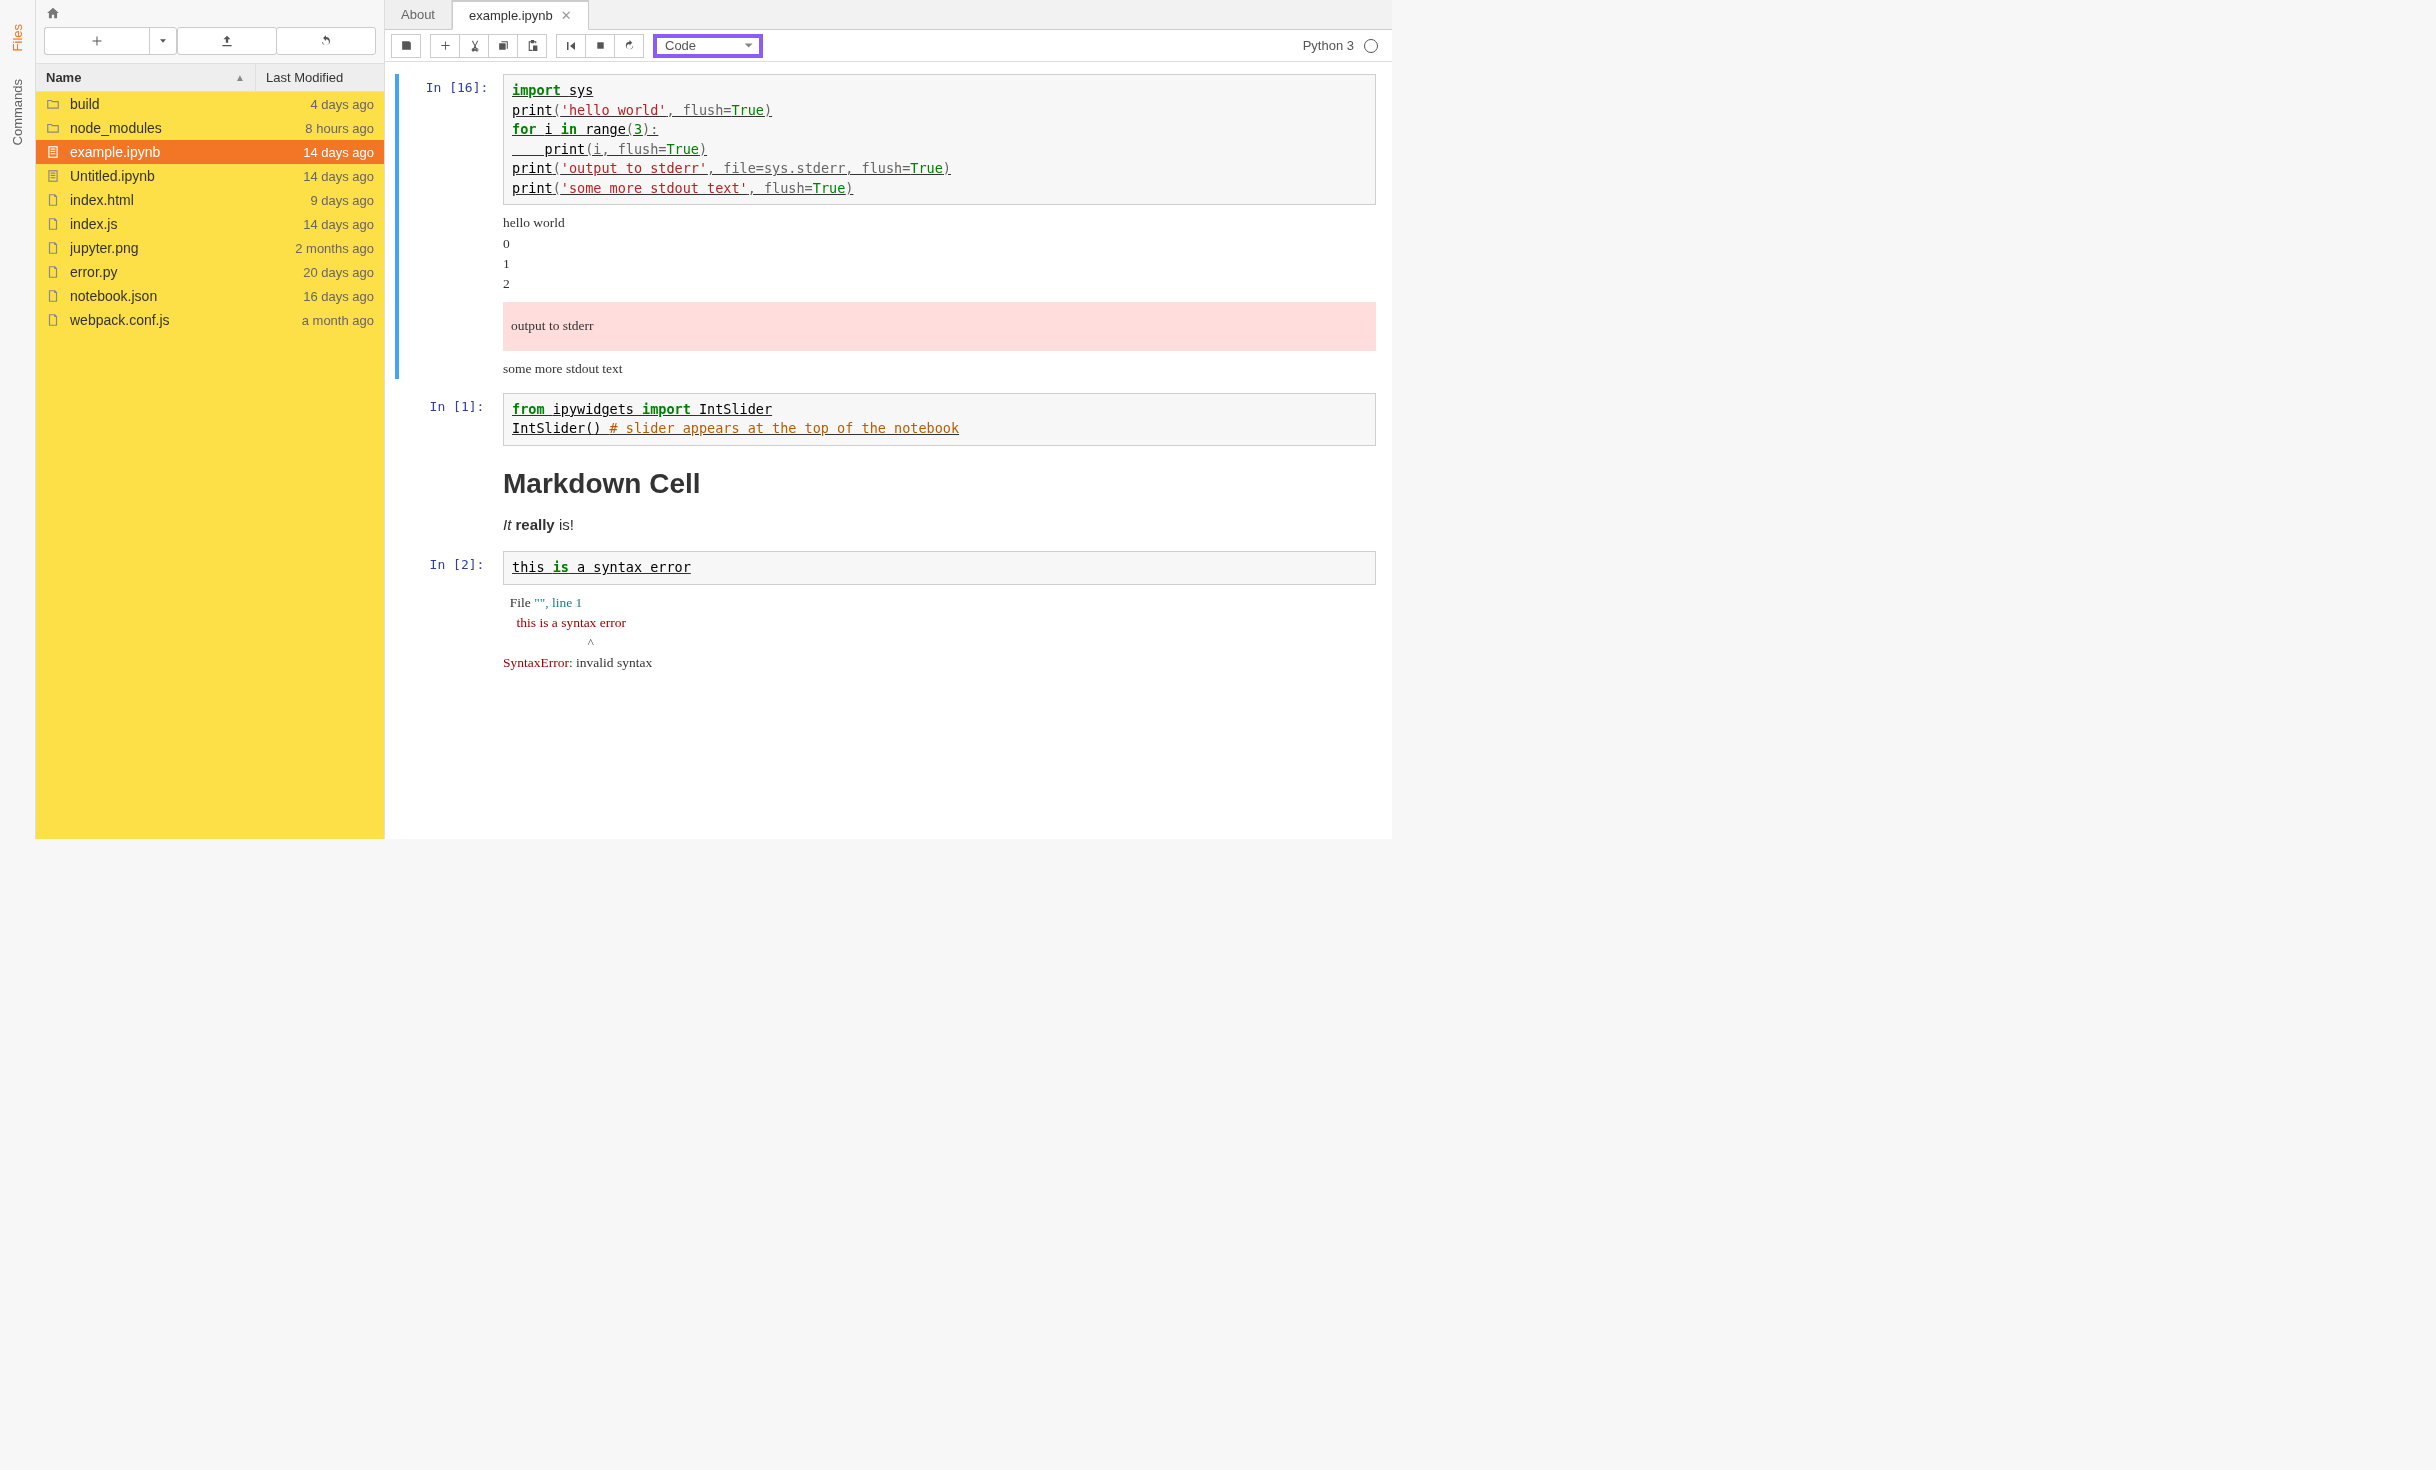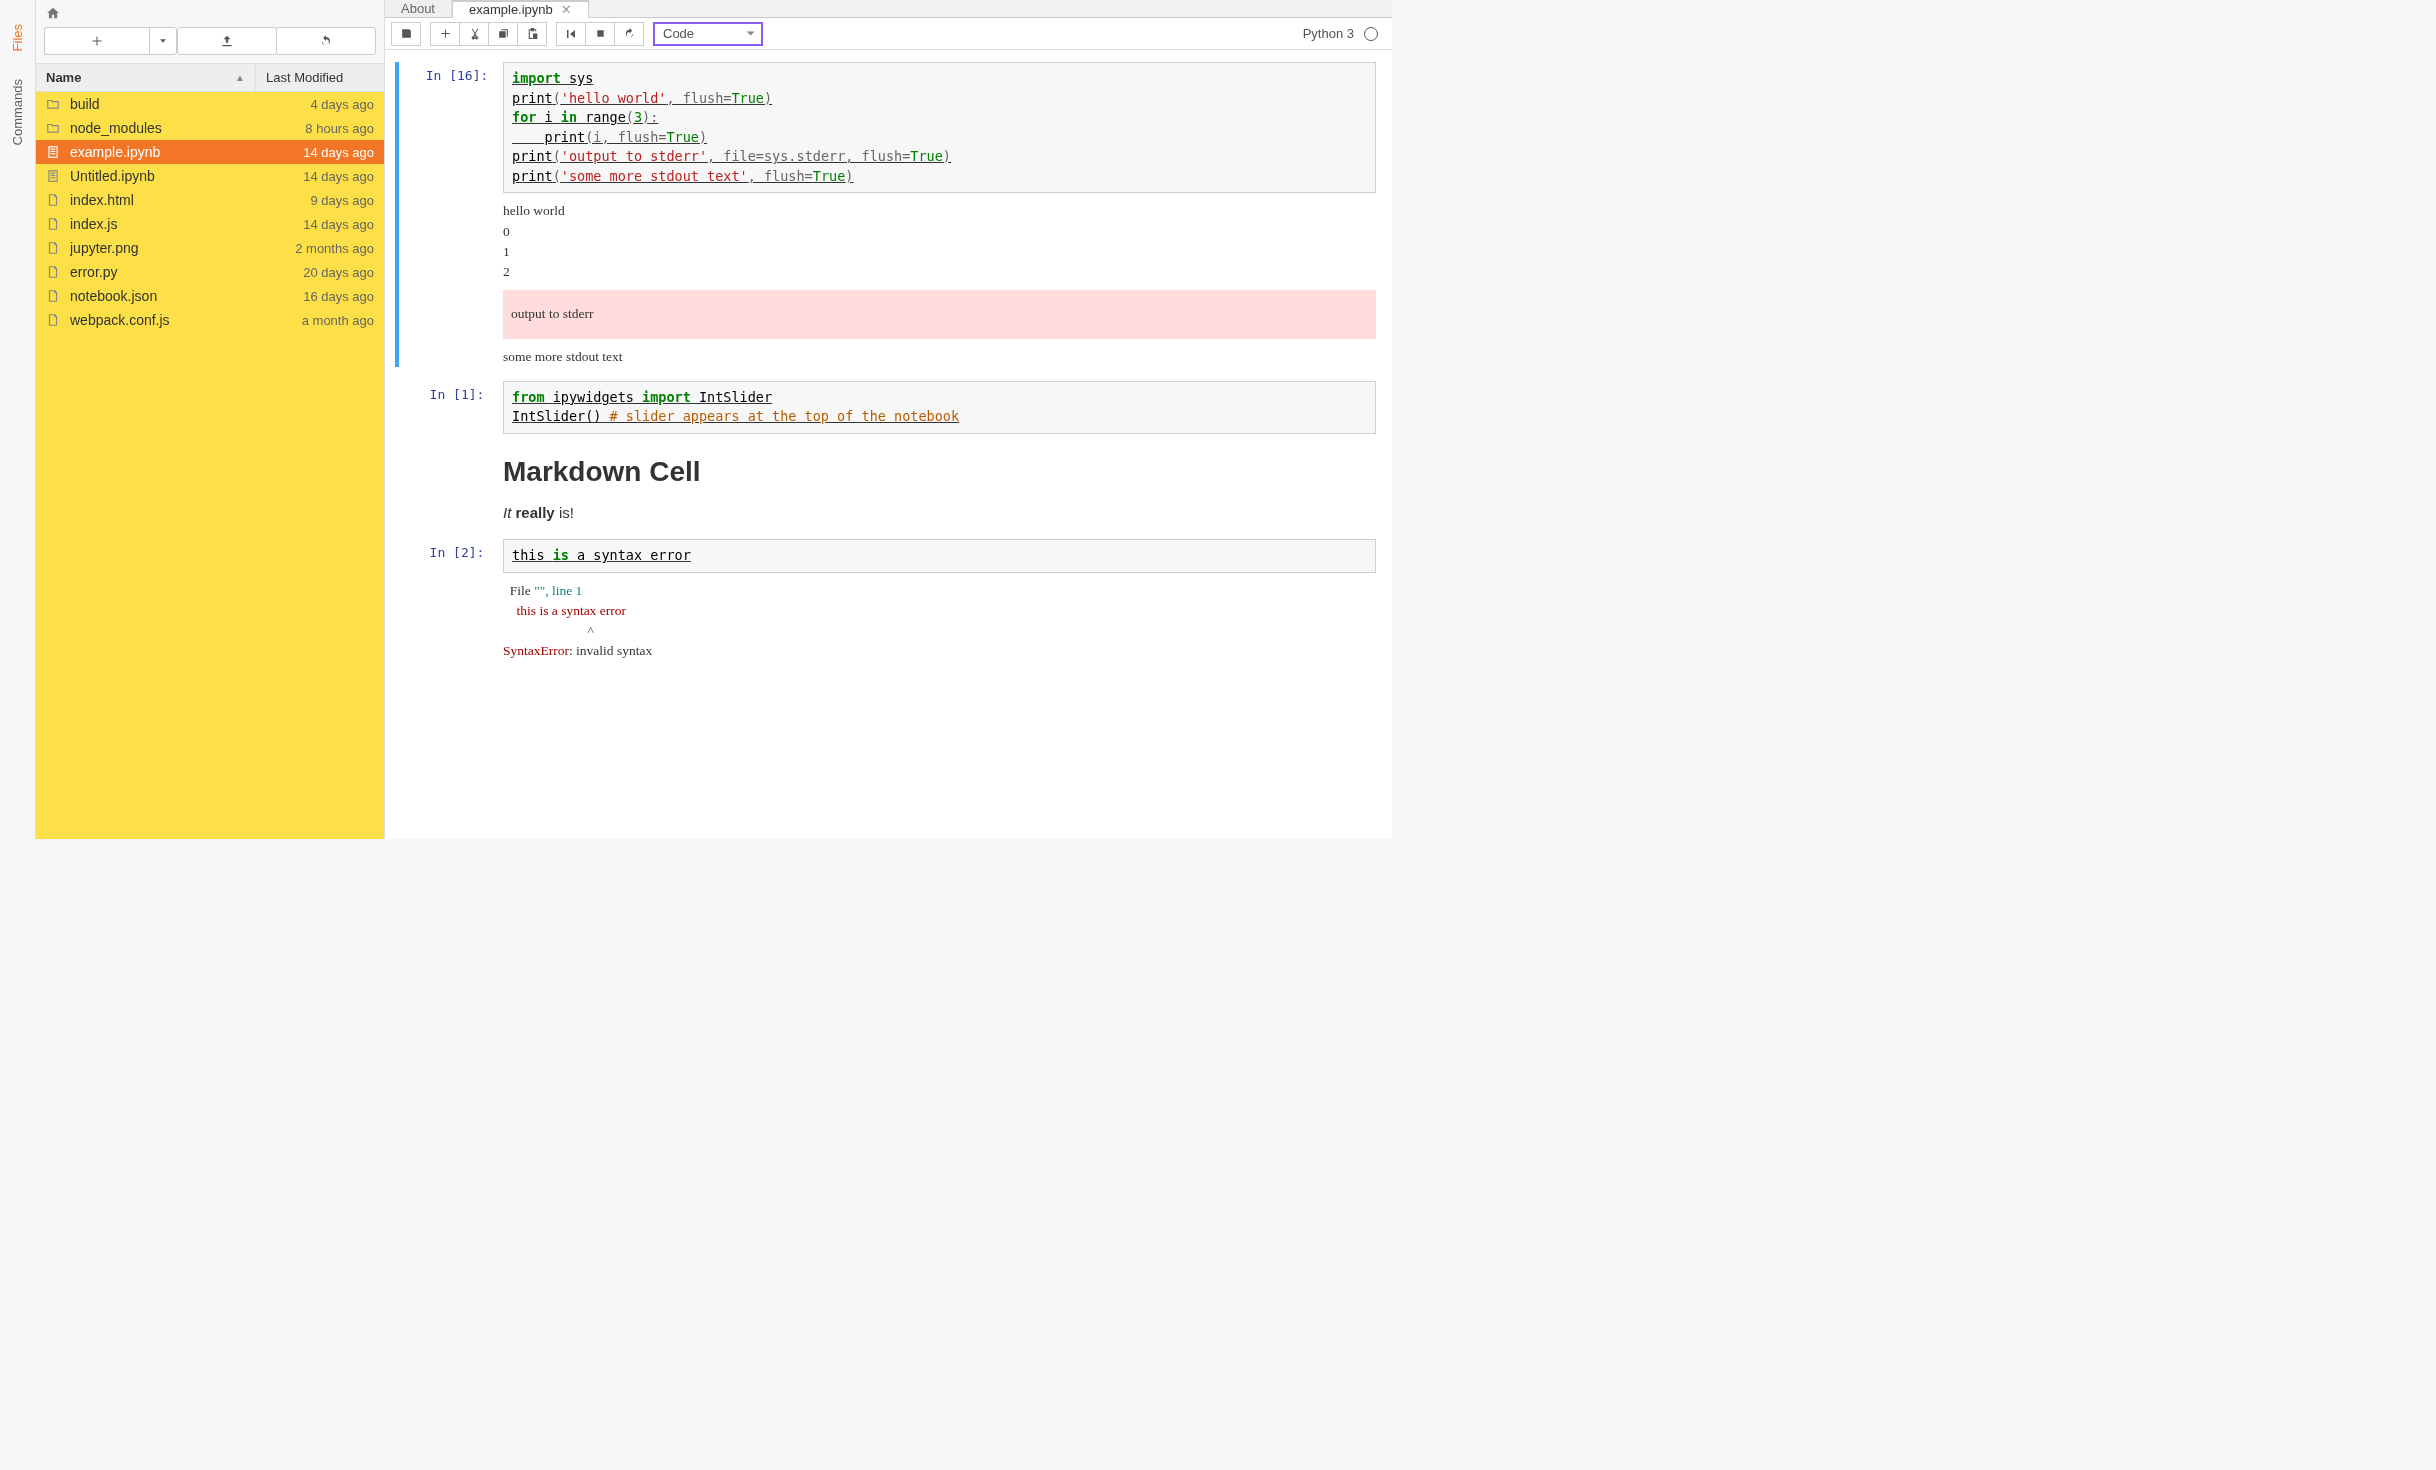--- a/index.html
+++ b/index.html
@@ -91,21 +91,21 @@
 
   
   .main {
     flex: 1;
     display: flex;
     flex-direction: column;
     background:#f7f7f7;
   }
   .tabbar {
     display: flex;
-    height: 18px;
+    height: 30px;
     background:#f2f2f2;
     border-bottom: 1px solid #ccc;
   }
   .tab {
     padding: 0 16px;
     display: flex;
     align-items: center;
     gap: 8px;
     border-right: 1px solid #ddd;
     color:#666;
@@ -137,21 +137,21 @@
     border: 1px solid #ccc;
     background:#fff;
     display:flex; align-items:center; justify-content:center;
     color:#555;
     cursor:pointer;
     font-size:13px;
     margin-right:-1px;
   }
   .tgap { width:10px; }
   .tselect {
-    height:24px; border:2px solid #8b5cf6; background:#fff;
+    height:24px; border:4px solid #8b5cf6; background:#fff;
     padding:0 22px 0 8px; display:flex; align-items:center;
     position:relative; color:#555; min-width:110px; cursor:pointer;
   }
   .tselect::after { content:'⏷'; position:absolute; right:6px; font-size:11px; color:#888; }
   .tool-right { margin-left:auto; display:flex; align-items:center; gap:10px; padding-right:8px; color:#555;}
   .kernel-circle { width:14px; height:14px; border:1.5px solid #555; border-radius:50%; }
 
   
   .nbarea {
     flex:1; overflow:auto; background:#fff;

